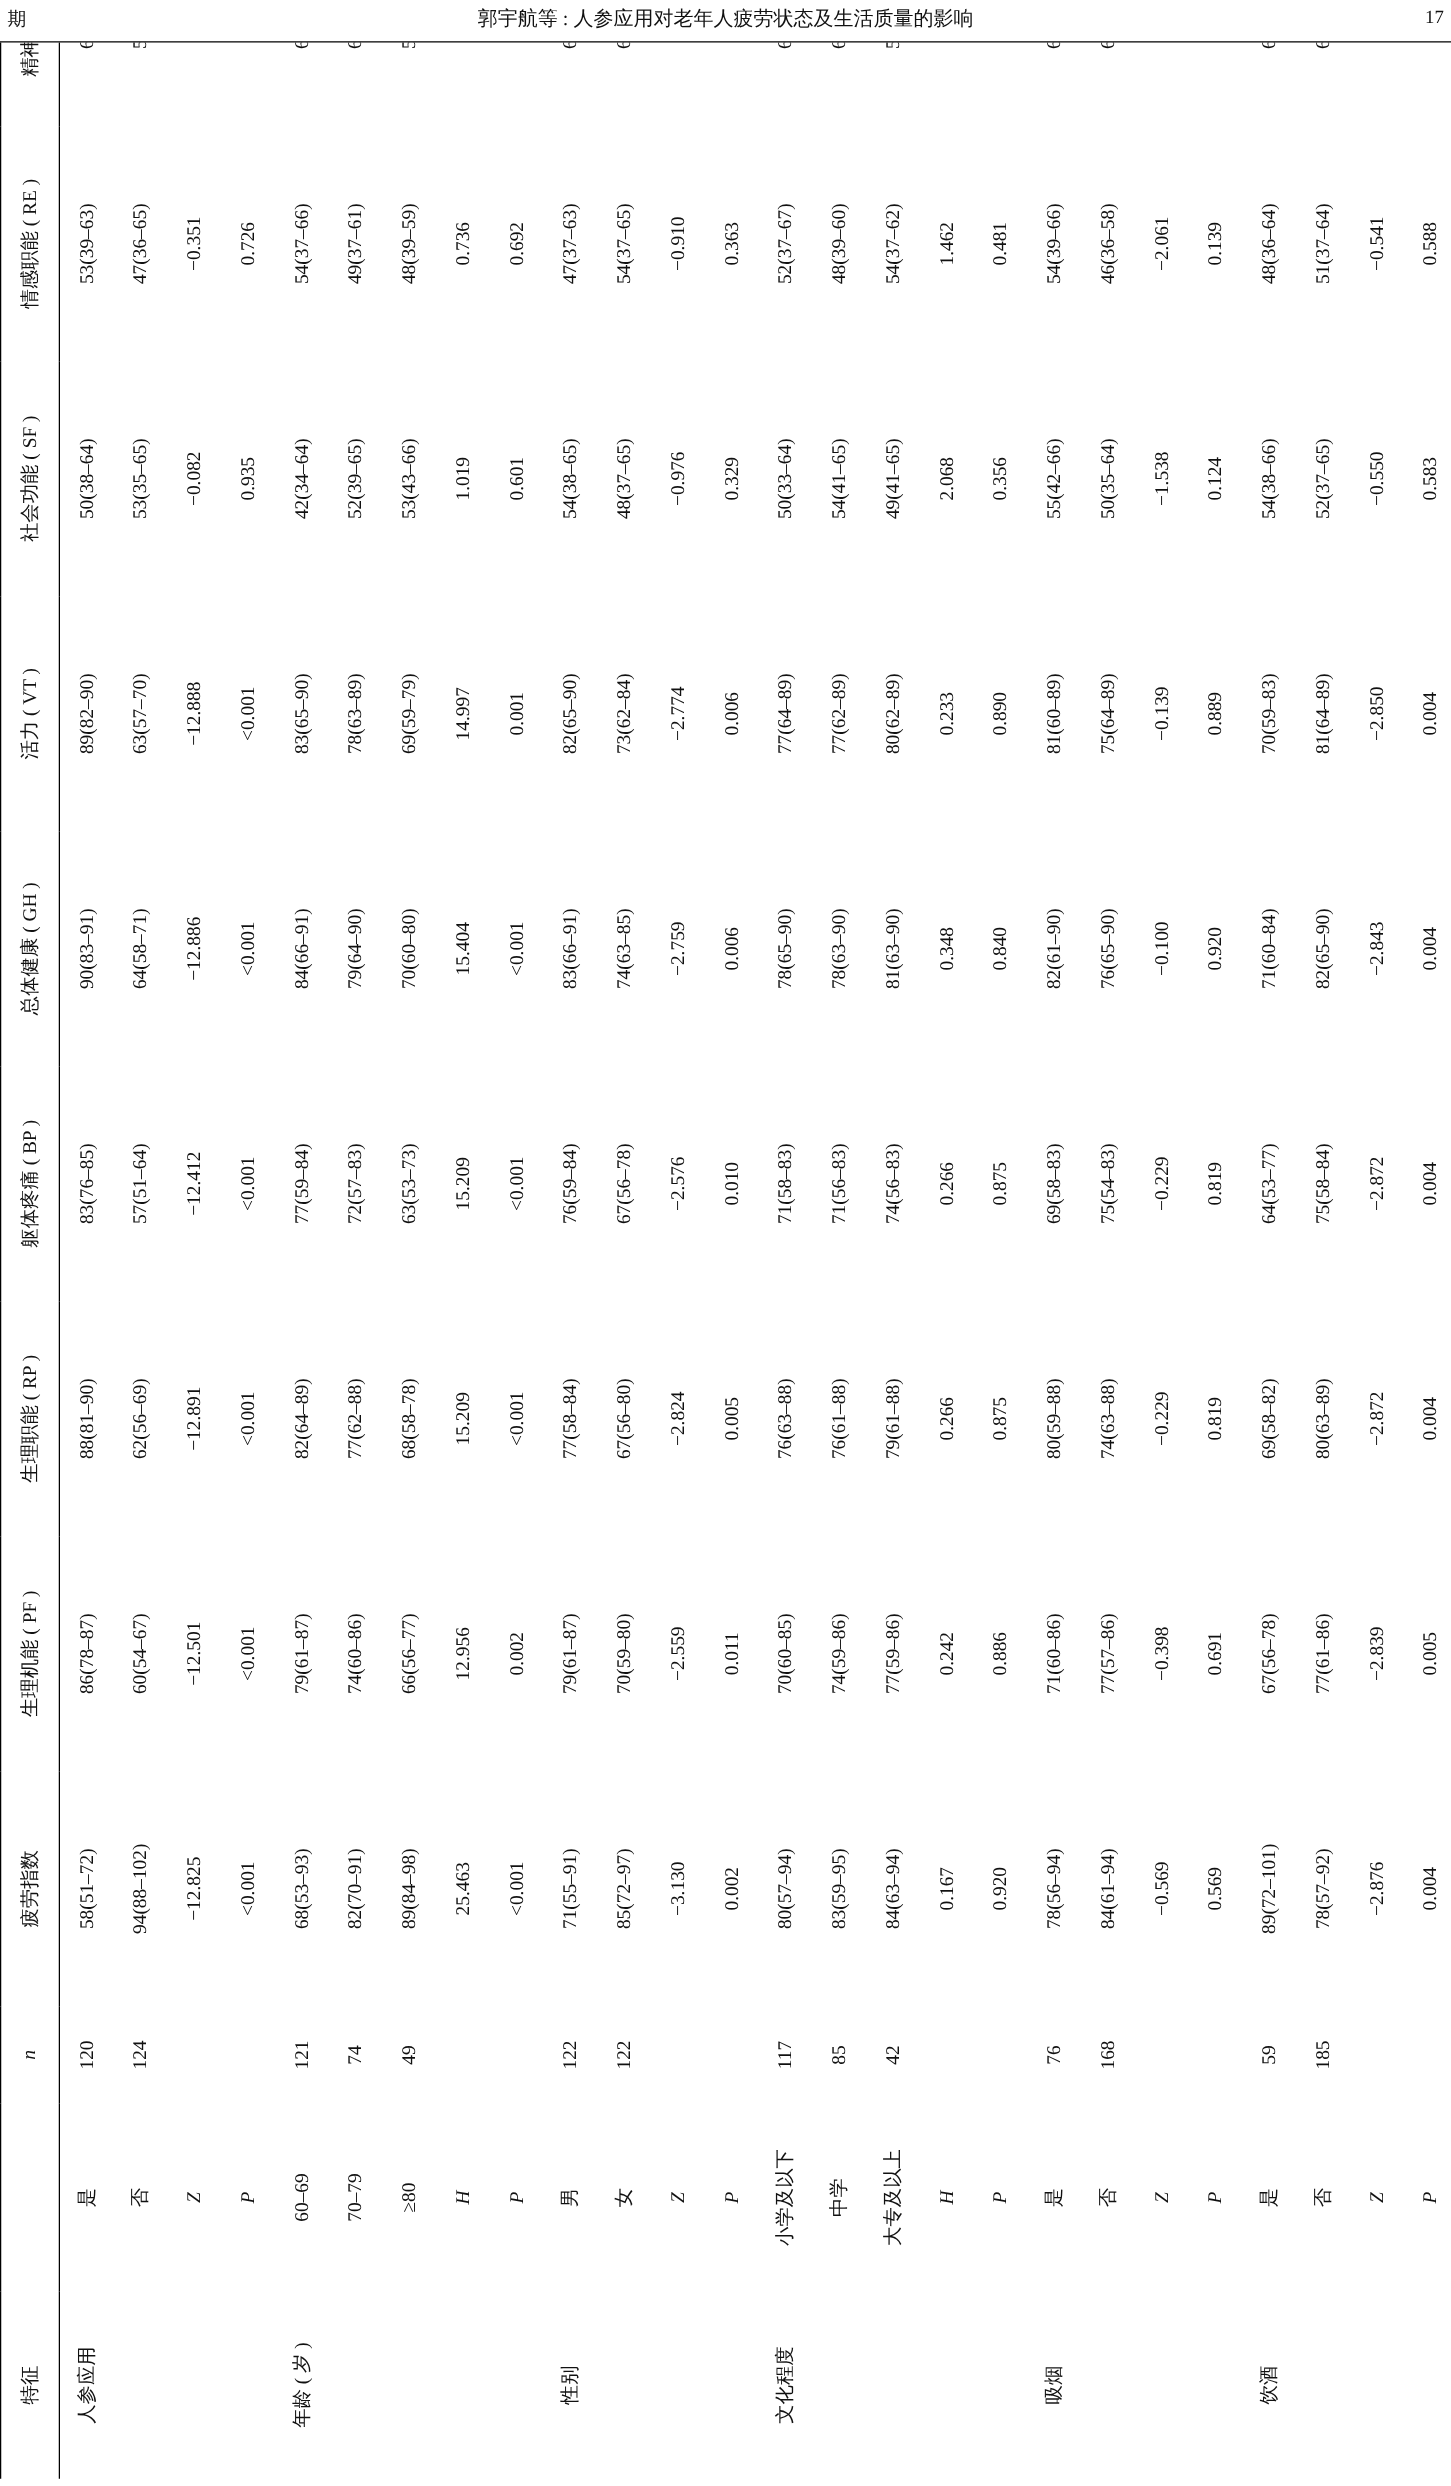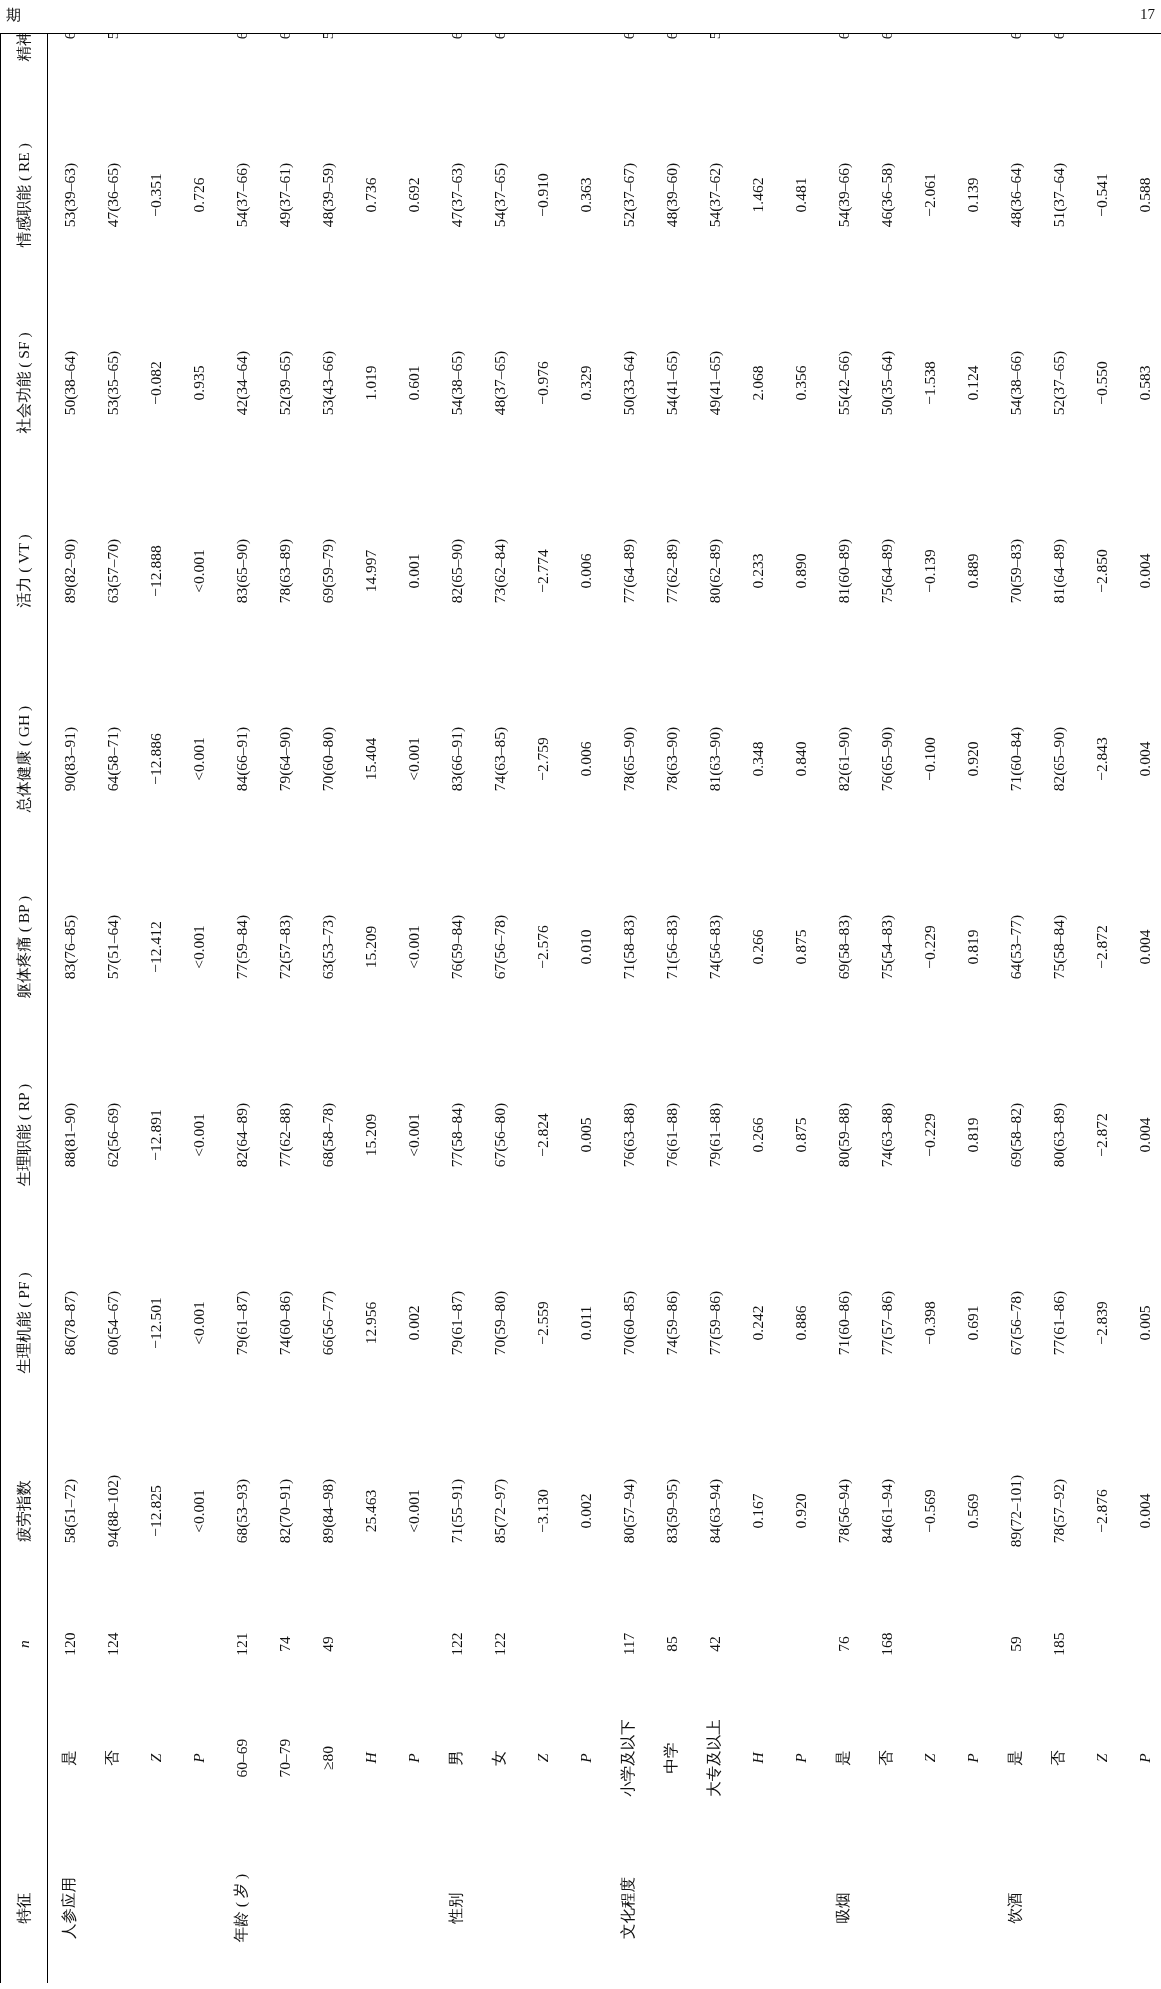--- a/index.html
+++ b/index.html
@@ -72,20 +72,21 @@
   .col-v{width:188px;}
   .ital{font-style:italic;}
   .stat-label{font-style:italic;}
   
 </style>
 </head>
 <body>
 
 <div class="page-header">
   <div class="hdr-left">期</div>
+  <div class="hdr-center">郭宇航等 : 人参应用对老年人疲劳状态及生活质量的影响</div>
   <div class="hdr-right">17</div>
 </div>
 <div class="hdr-rule"></div>
 
 <div class="rot-wrap">
   <div class="rot-inner">
     <table class="sf36">
       <thead>
         <tr id="header-row">
             <th class="col-feature">特征</th>

